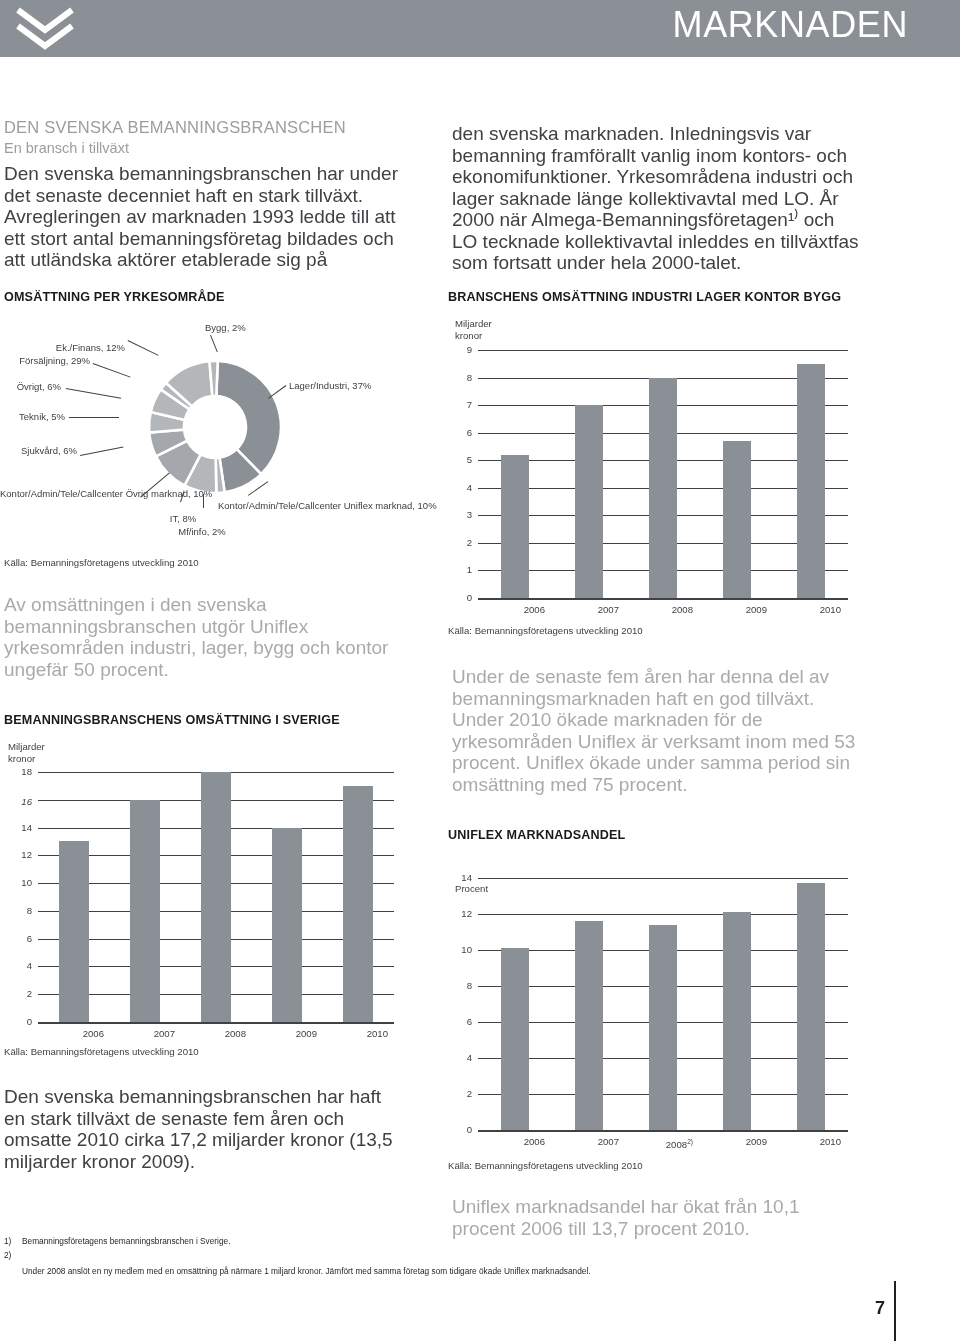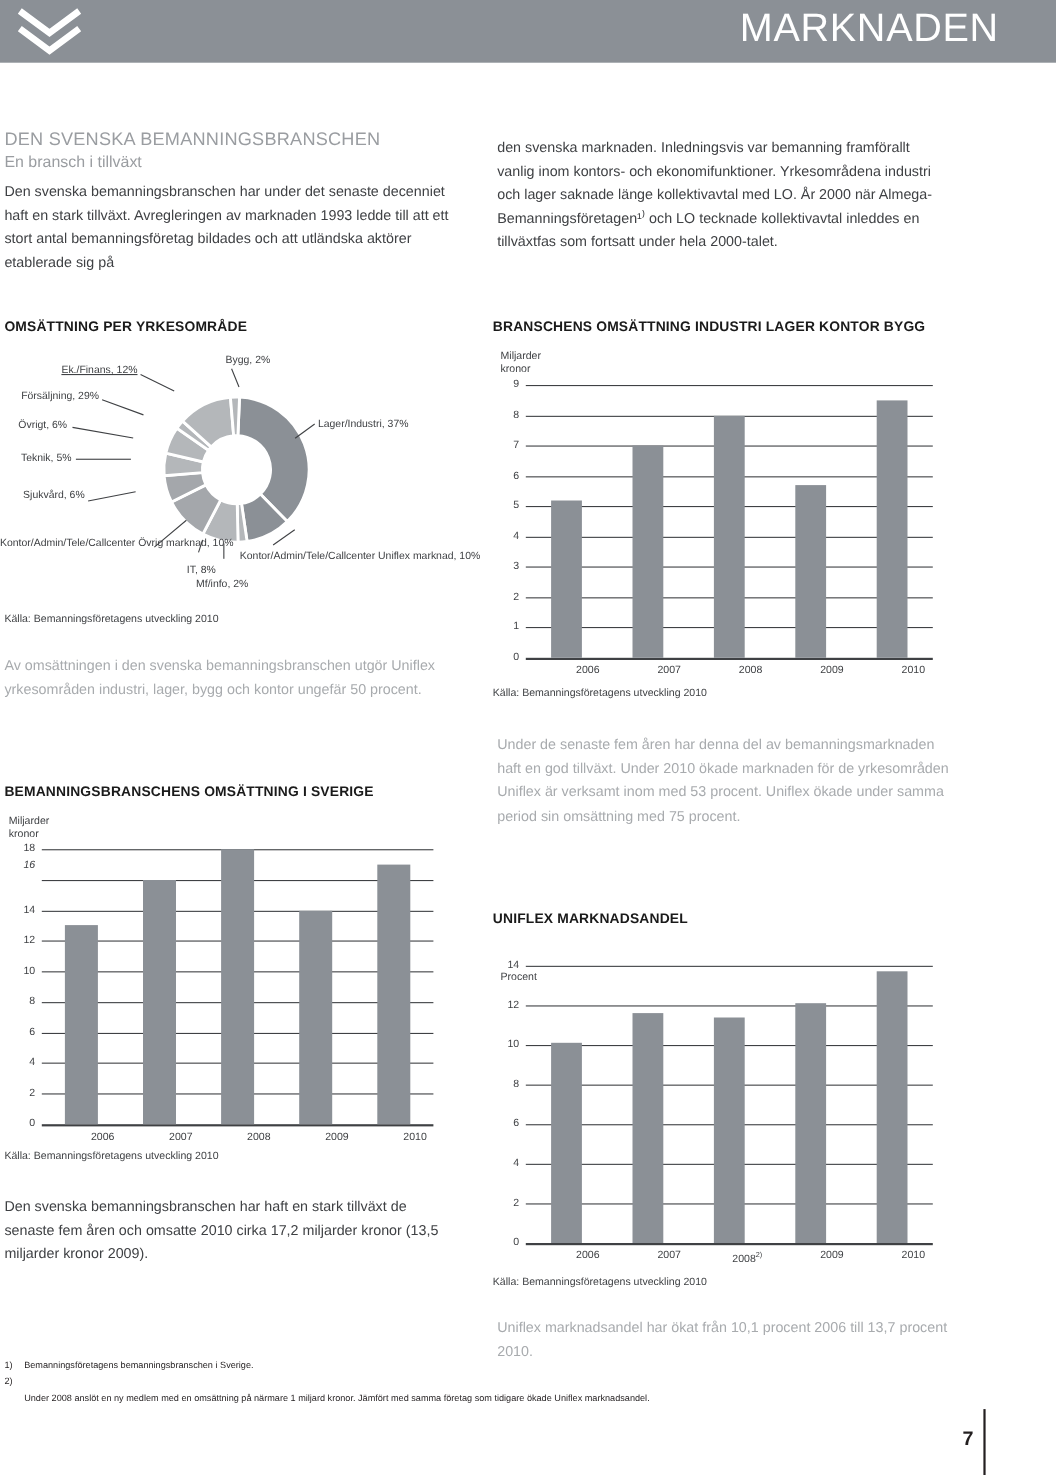--- a/index.html
+++ b/index.html
@@ -19,21 +19,21 @@
   }
   
   .sec-head{
     position:absolute;font-size:16.5px;color:#9a9da1;letter-spacing:0.2px;
     font-weight:400;white-space:nowrap;
   }
   .sec-sub{
     position:absolute;font-size:14.5px;color:#9a9da1;font-weight:400;
   }
   .body-copy{
-    position:absolute;font-size:13px;line-height:21.5px;color:#3f4144;
+    position:absolute;font-size:19px;line-height:21.5px;color:#3f4144;
   }
   .body-copy.light{color:#a8abae;}
   .chart-title{
     position:absolute;font-size:12.6px;font-weight:bold;color:#1a1a1a;
     letter-spacing:0.15px;white-space:nowrap;
   }
   .axis-unit{
     position:absolute;font-size:9.6px;color:#3f4144;line-height:11.5px;
   }
   .source-note{
@@ -108,21 +108,21 @@
       <path d="M 15.743792410371427 64.92884257269674 A 66 66 0 0 1 25.80415219717551 42.33290453282754 L 54.544374516855164 62.307879401782635 A 31 31 0 0 0 49.819054010932035 72.92112302656967 Z" fill="#b4b7ba" stroke="#ffffff" stroke-width="2.6"></path>
       <path d="M 25.80415219717551 42.33290453282754 A 66 66 0 0 1 30.95244151849196 35.837379980315376 L 56.962510410200764 59.256951202875406 A 31 31 0 0 0 54.544374516855164 62.307879401782635 Z" fill="#b4b7ba" stroke="#ffffff" stroke-width="2.6"></path>
       <path d="M 30.95244151849196 35.837379980315376 A 66 66 0 0 1 74.47726234006716 14.23147128953272 L 77.4059868566982 49.10872136326537 A 31 31 0 0 0 56.962510410200764 59.256951202875406 Z" fill="#b4b7ba" stroke="#ffffff" stroke-width="2.6"></path>
       <path d="M 74.47726234006716 14.23147128953272 A 66 66 0 0 1 82.76379314612711 14.057893213475353 L 81.29814526560516 49.02719226693539 A 31 31 0 0 0 77.4059868566982 49.10872136326537 Z" fill="#b4b7ba" stroke="#ffffff" stroke-width="2.6"></path>
     </svg>
 </div>
 
 <div class="pie-label" style="left:205px;top:322px;">Bygg, 2%</div>
 <div class="leader" style="left:211px;top:335px;width:18px;transform:rotate(68deg);"></div>
 
-<div class="pie-label r" style="left:5px;top:331px;width:120px;text-decoration:underline;">Ek./Finans, 12%</div>
+<div class="pie-label r" style="left:5px;top:342px;width:120px;">Ek./Finans, 12%</div>
 <div class="leader" style="left:128px;top:340px;width:34px;transform:rotate(26deg);"></div>
 
 <div class="pie-label r" style="left:5px;top:355px;width:85px;">Försäljning, 29%</div>
 <div class="leader" style="left:93px;top:363px;width:40px;transform:rotate(20deg);"></div>
 
 <div class="pie-label r" style="left:4px;top:381px;width:57px;">Övrigt, 6%</div>
 <div class="leader" style="left:66px;top:388px;width:56px;transform:rotate(10deg);"></div>
 
 <div class="pie-label r" style="left:5px;top:411px;width:60px;">Teknik, 5%</div>
 <div class="leader" style="left:69px;top:417px;width:50px;"></div>
@@ -192,21 +192,21 @@
 
 <div class="chart-title" style="left:4px;top:713px;">BEMANNINGSBRANSCHENS OMSÄTTNING I SVERIGE</div>
 <div class="axis-unit" style="left:8px;top:741px;">
   <div>Miljarder</div>
   <div>kronor</div>
 </div>
 <div id="chart-sverige" style="position:absolute;left:4px;top:772px;width:390px;height:260px;">
     <div class="gridline" style="left: 34px; top: 0px; width: 356px;"></div>
     <div class="ytick" style="left: 10px; top: -5px;">18</div>
     <div class="gridline" style="left: 34px; top: 28px; width: 356px;"></div>
-    <div class="ytick" style="left: 10px; top: 10px; font-style: italic;">16</div>
+    <div class="ytick" style="left: 10px; top: 25px; font-style: italic;">16</div>
     <div class="gridline" style="left: 34px; top: 56px; width: 356px;"></div>
     <div class="ytick" style="left: 10px; top: 51px;">14</div>
     <div class="gridline" style="left: 34px; top: 83px; width: 356px;"></div>
     <div class="ytick" style="left: 10px; top: 78px;">12</div>
     <div class="gridline" style="left: 34px; top: 111px; width: 356px;"></div>
     <div class="ytick" style="left: 10px; top: 106px;">10</div>
     <div class="gridline" style="left: 34px; top: 139px; width: 356px;"></div>
     <div class="ytick" style="left: 10px; top: 134px;">8</div>
     <div class="gridline" style="left: 34px; top: 167px; width: 356px;"></div>
     <div class="ytick" style="left: 10px; top: 162px;">6</div>

